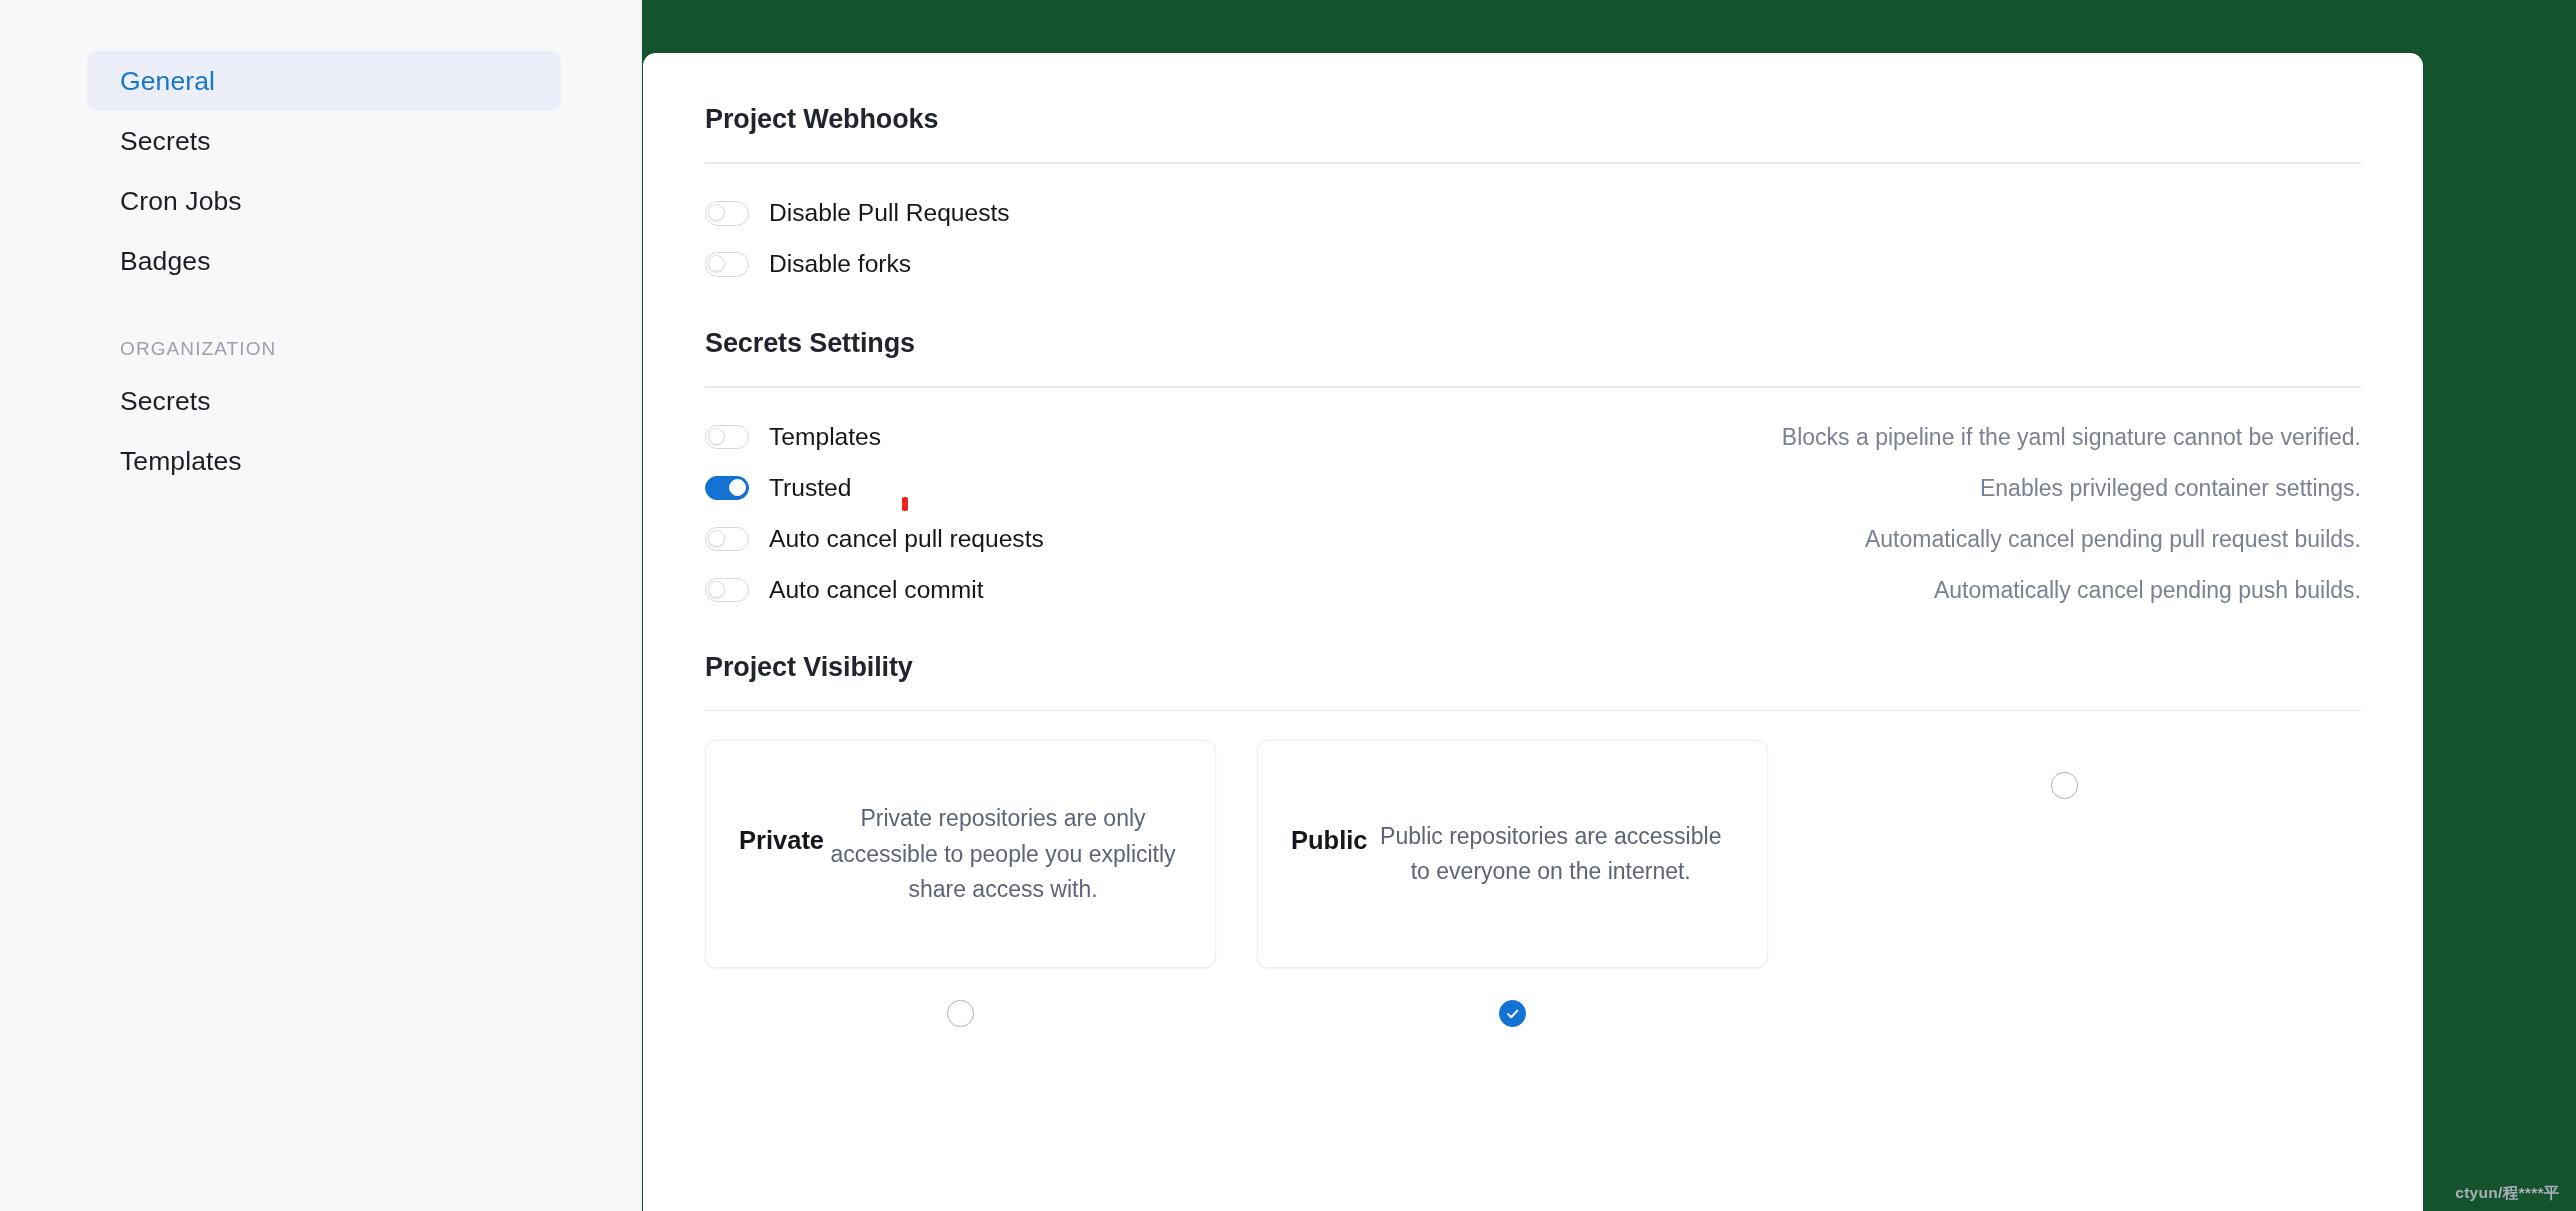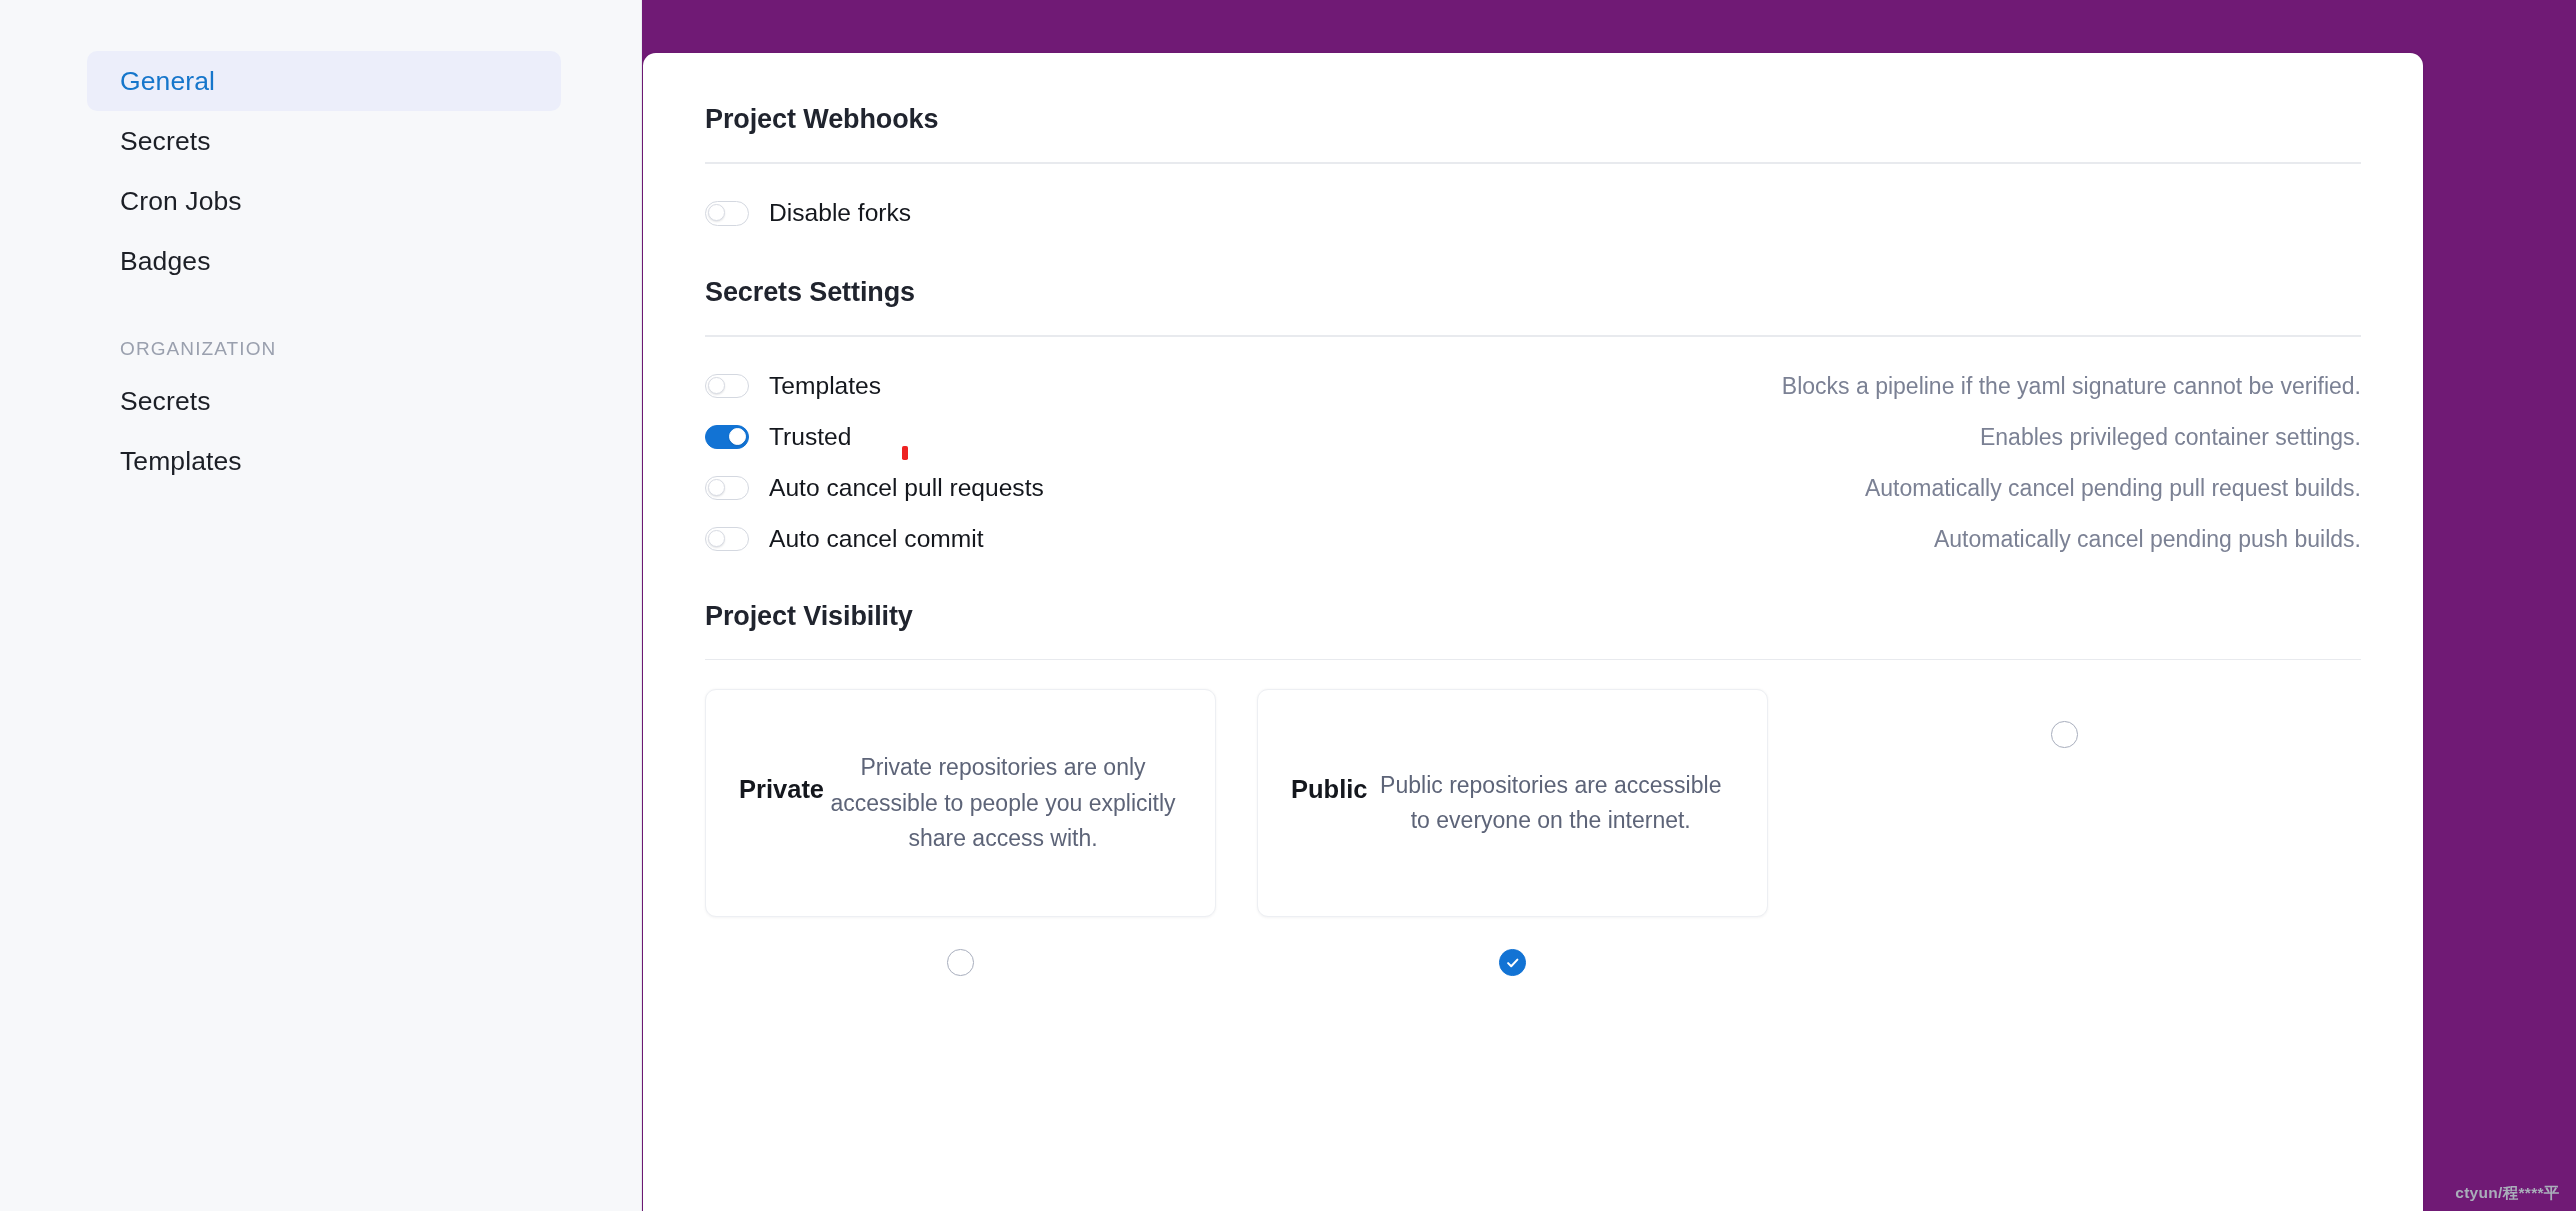--- a/index.html
+++ b/index.html
@@ -8,21 +8,21 @@
     height: 1211px;
     background: #f6f7f9;
     font-family: "Liberation Sans", sans-serif;
     overflow: hidden;
   }
 
   .page {
     position: relative;
     width: 2576px;
     height: 1211px;
-    background: #701a75;
+    background: #14532d;
   }
 
   
   .sidebar {
     position: absolute;
     left: 0; top: 0;
     width: 642px;
     height: 1211px;
     background: #f7f8fa;
     border-right: 1.8px solid #e9ecf1;
@@ -265,20 +265,26 @@
 
     <div style="height:51px"></div>
     <h2 class="section-head">Project Webhooks</h2>
     <div class="divider"></div>
 
     <div class="rows">
       <div class="row">
         <div class="toggle">
           <span class="knob"></span>
         </div>
+        <span class="row-label">Disable Pull Requests</span>
+      </div>
+      <div class="row">
+        <div class="toggle">
+          <span class="knob"></span>
+        </div>
         <span class="row-label">Disable forks</span>
       </div>
     </div>
 
     <div style="height:38px"></div>
     <h2 class="section-head">Secrets Settings</h2>
     <div class="divider"></div>
 
     <div class="rows">
 

